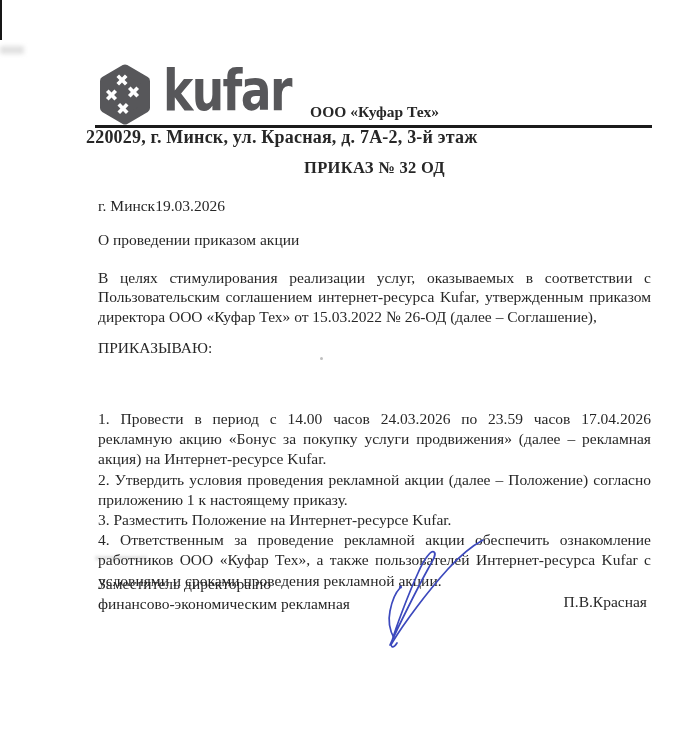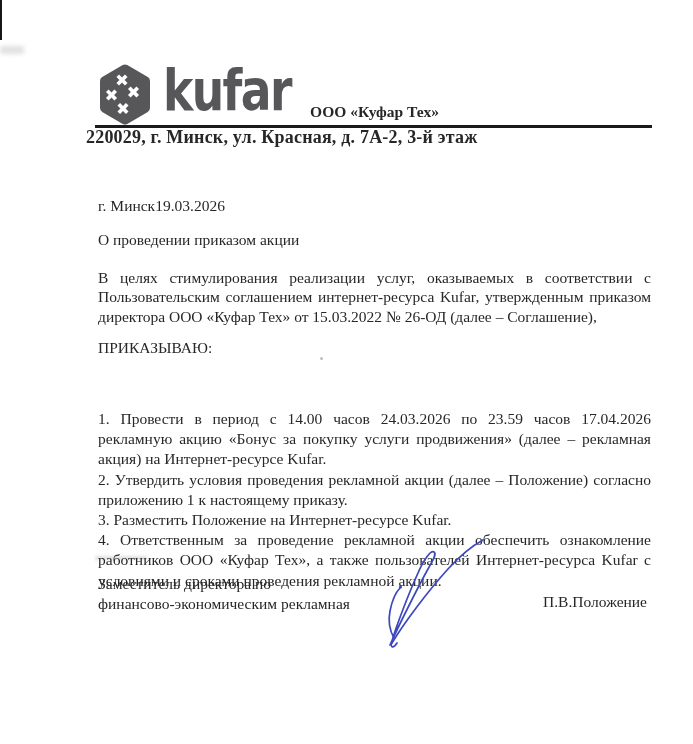--- a/index.html
+++ b/index.html
@@ -64,20 +64,21 @@
         <path d="M-2,-6.5 h4 v4.5 h4.5 v4 h-4.5 v4.5 h-4 v-4.5 h-4.5 v-4 h4.5 z"></path>
       </g>
     </g>
   </svg>
   <div class="abs wordmark" style="color: rgb(87, 87, 90);">kufar</div>
 
   <div class="abs company">ООО «Куфар Тех»</div>
   <div class="abs rule" style="background: rgb(27, 27, 27);"></div>
   <div class="abs address">220029, г. Минск, ул. Красная, д. 7А-2, 3-й этаж</div>
 
+  <div class="abs doc-title">ПРИКАЗ № 32 ОД</div>
 
   <div class="abs meta-row">
     <span>г. Минск</span>
     <span>19.03.2026</span>
   </div>
 
   <div class="abs subject">О проведении приказом акции</div>
 
   <div class="abs preamble">В целях стимулирования реализации услуг, оказываемых в соответствии с Пользовательским соглашением интернет-ресурса Kufar, утвержденным приказом директора ООО «Куфар Тех» от 15.03.2022 № 26-ОД (далее – Соглашение),</div>
 
@@ -95,15 +96,15 @@
     <div>финансово-экономическим рекламная</div>
   </div>
 
   <svg class="abs sig-svg" width="140" height="125" viewBox="0 0 140 125" fill="none" stroke-width="1.7" stroke-linecap="round" stroke-linejoin="round">
     <path stroke="#3c49bd" d="M48 53 C44 57 40 66 38 76 C36 86 38 96 42 103"></path>
     <circle cx="48.5" cy="52" r="1.6" fill="#3c49bd" stroke="none"></circle>
     <path stroke="#3c49bd" d="M38 110 C46 92 66 52 76 34 C81 25 85 19 82 17 C79 15 72 24 66 38 C56 60 44 92 40 106 C38 113 41 114 45 108"></path>
     <path stroke="#3c49bd" d="M40 108 C52 88 76 56 96 34 C106 23 118 12 131 5"></path>
   </svg>
 
-  <div class="abs sig-name">П.В.Положение</div>
+  <div class="abs sig-name">П.В.Красная</div>
 
 </div>
 
 </body></html>

